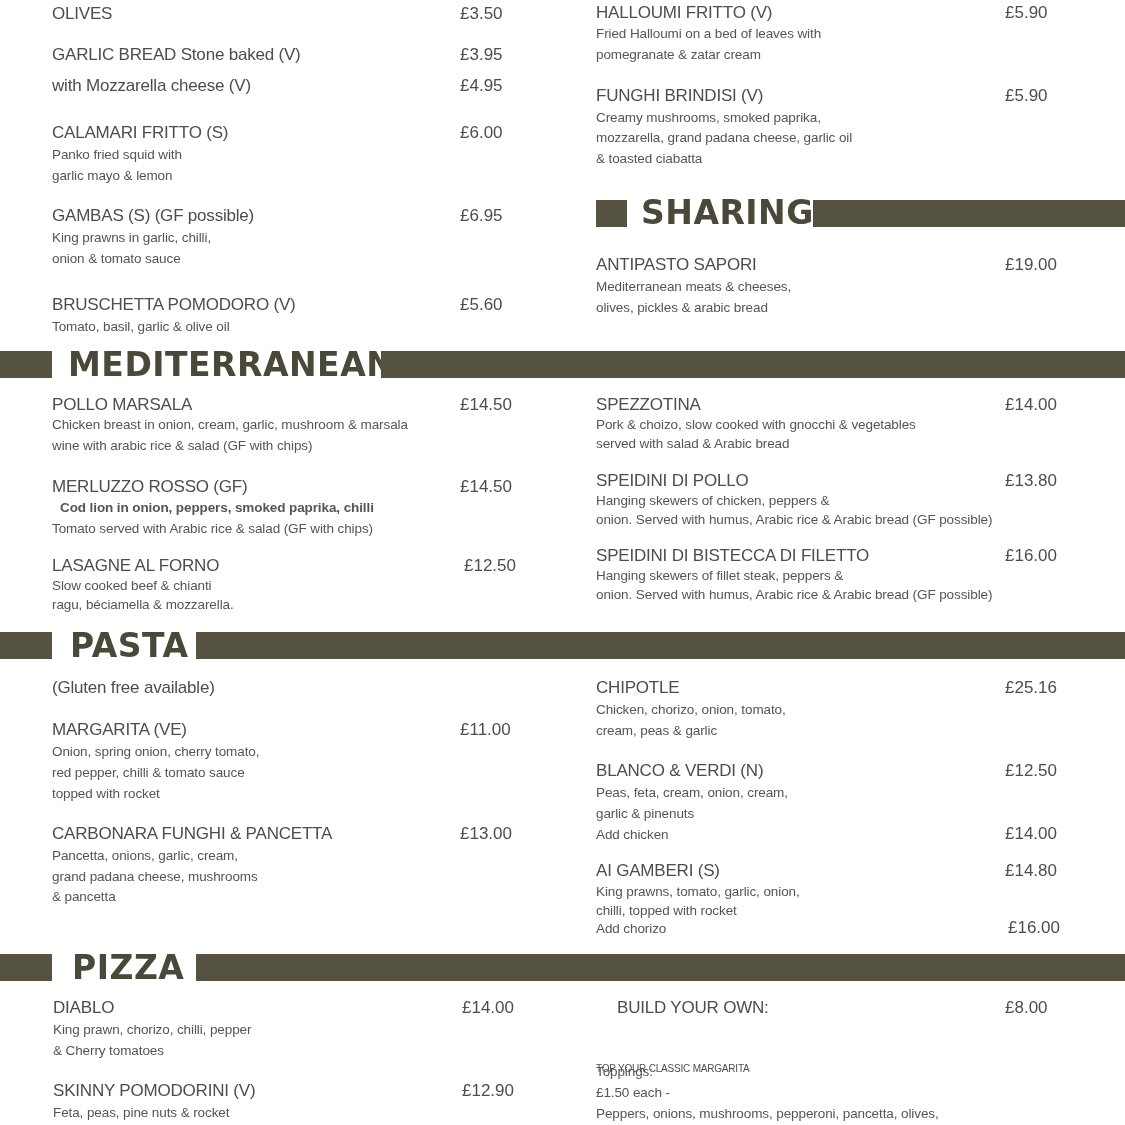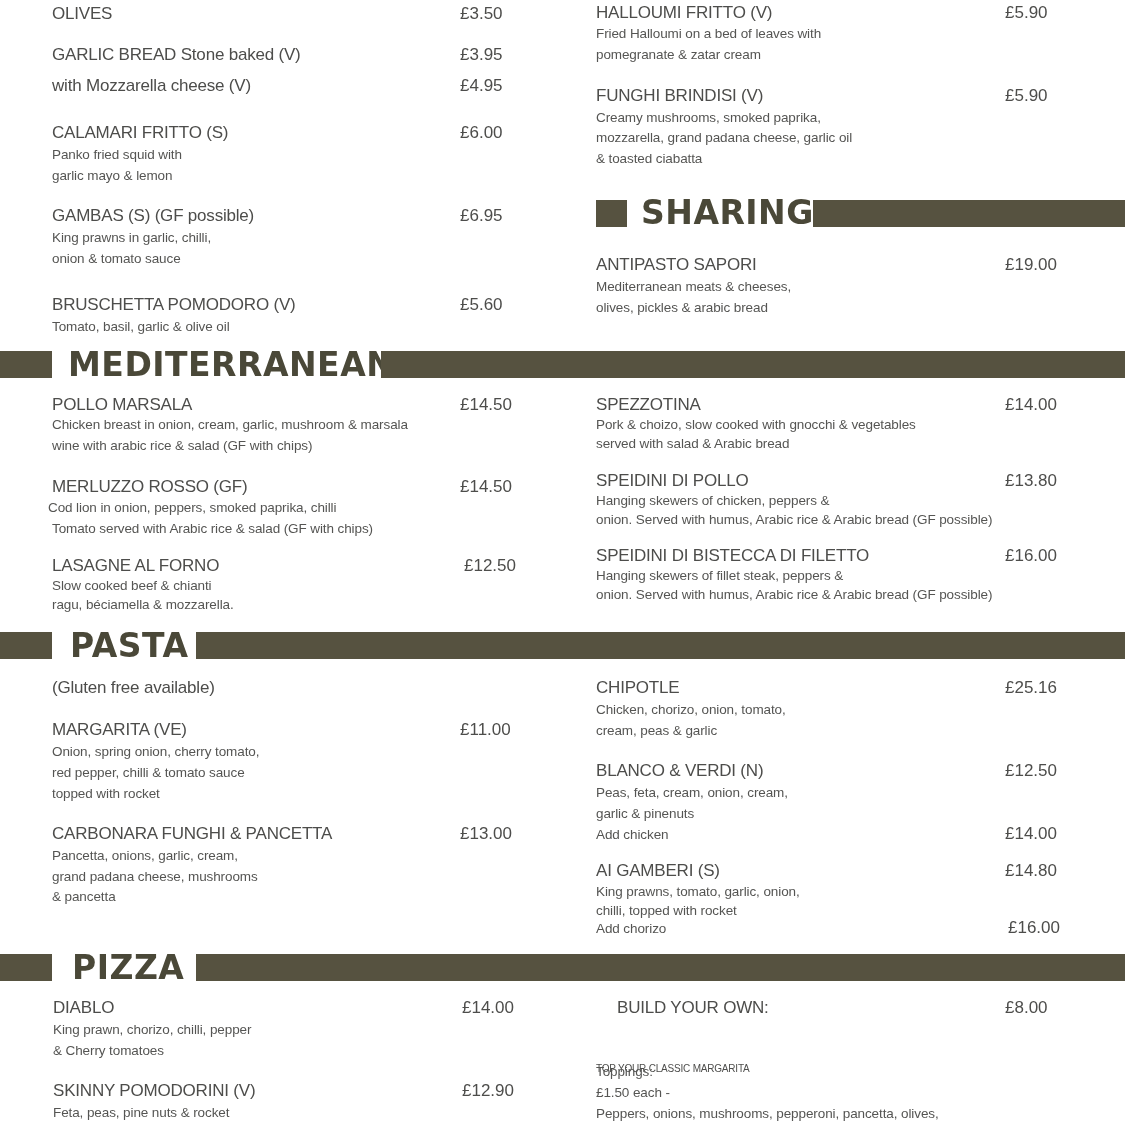--- a/index.html
+++ b/index.html
@@ -110,21 +110,21 @@
 </div>
 
 <div>
   <div class="abs name" style="left:52px;top:395px;">POLLO MARSALA</div>
   <div class="abs price" style="left:460px;top:395px;">£14.50</div>
   <div class="abs desc" style="left:52px;top:415px;">Chicken breast in onion, cream, garlic, mushroom &amp; marsala</div>
   <div class="abs desc" style="left:52px;top:436px;">wine with arabic rice &amp; salad (GF with chips)</div>
 
   <div class="abs name" style="left:52px;top:477px;">MERLUZZO ROSSO (GF)</div>
   <div class="abs price" style="left:460px;top:477px;">£14.50</div>
-  <div class="abs desc" style="left:48px;top:498px;">Cod lion in onion, peppers, smoked paprika, chilli</div>
+  <div class="abs desc" style="left:60px;top:498px;font-weight:bold;">Cod lion in onion, peppers, smoked paprika, chilli</div>
   <div class="abs desc" style="left:52px;top:519px;">Tomato served with Arabic rice &amp; salad (GF with chips)</div>
 
   <div class="abs name" style="left:52px;top:556px;">LASAGNE AL FORNO</div>
   <div class="abs price" style="left:464px;top:556px;">£12.50</div>
   <div class="abs desc" style="left:52px;top:576px;">Slow cooked beef &amp; chianti</div>
   <div class="abs desc" style="left:52px;top:595px;">ragu, béciamella &amp; mozzarella.</div>
 </div>
 
 <div>
   <div class="abs name" style="left:596px;top:395px;">SPEZZOTINA</div>

